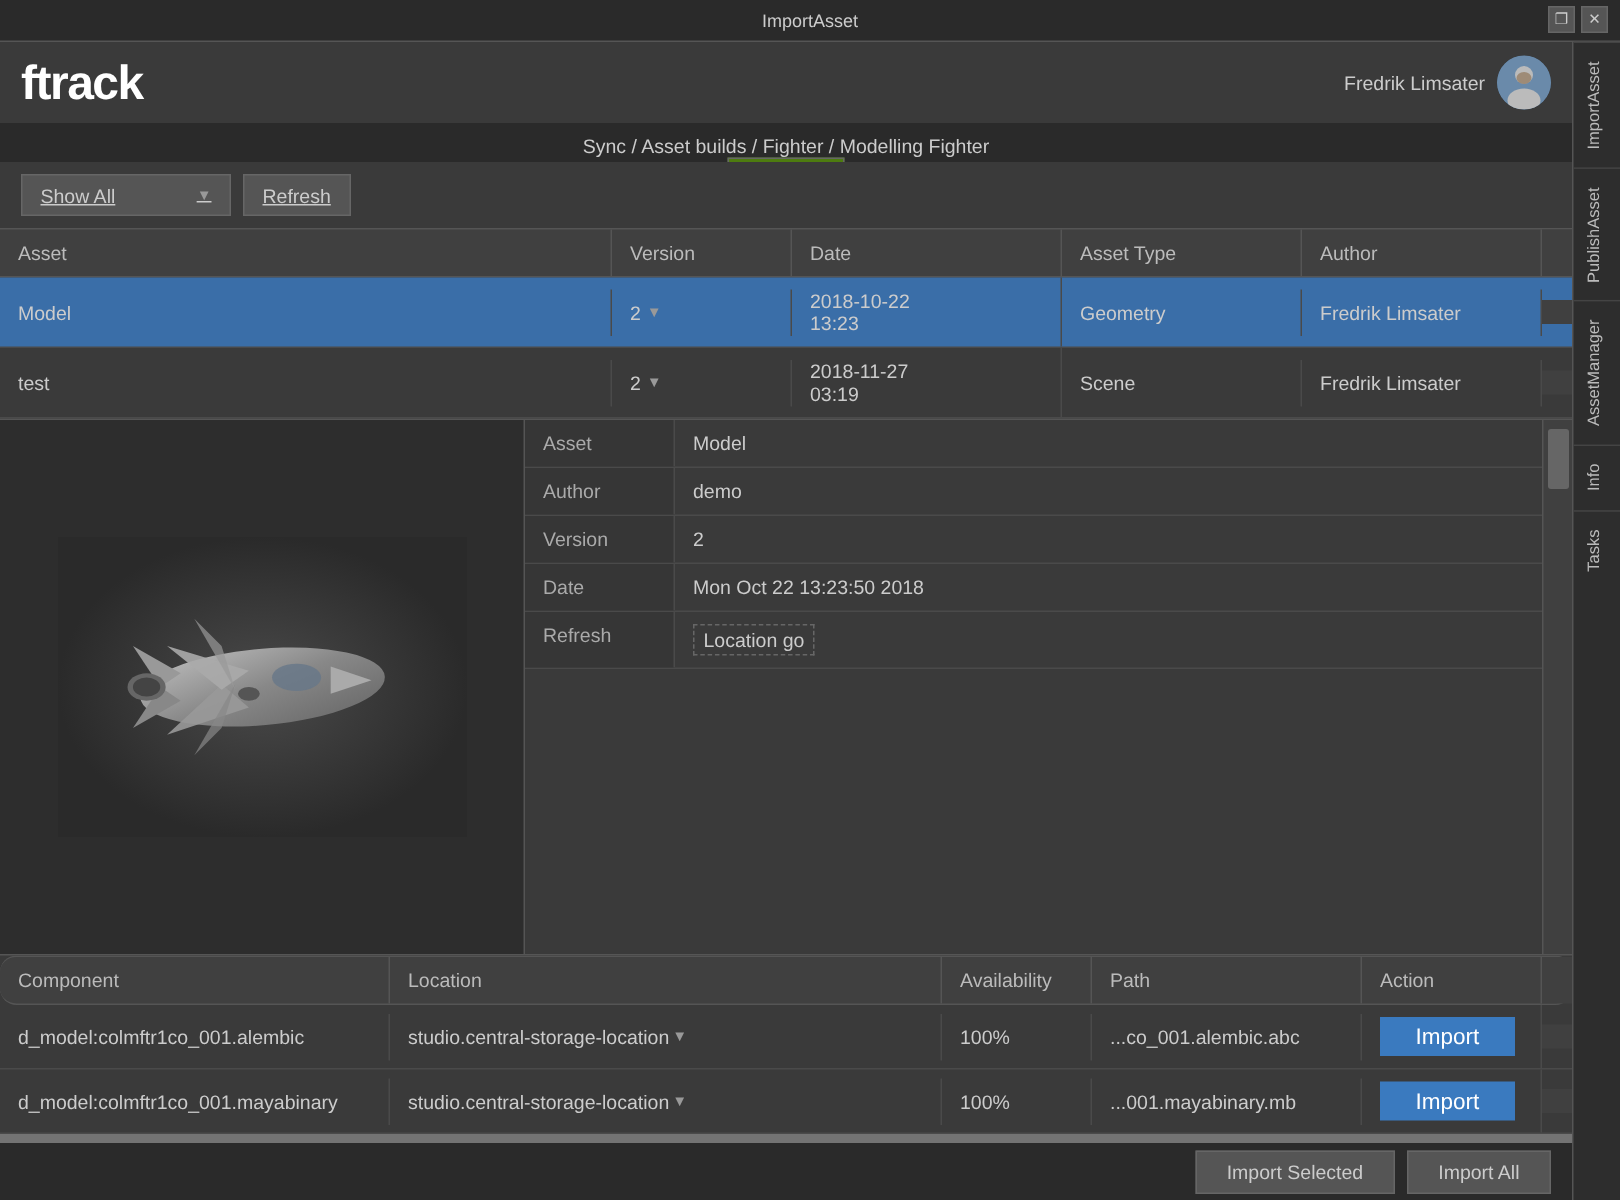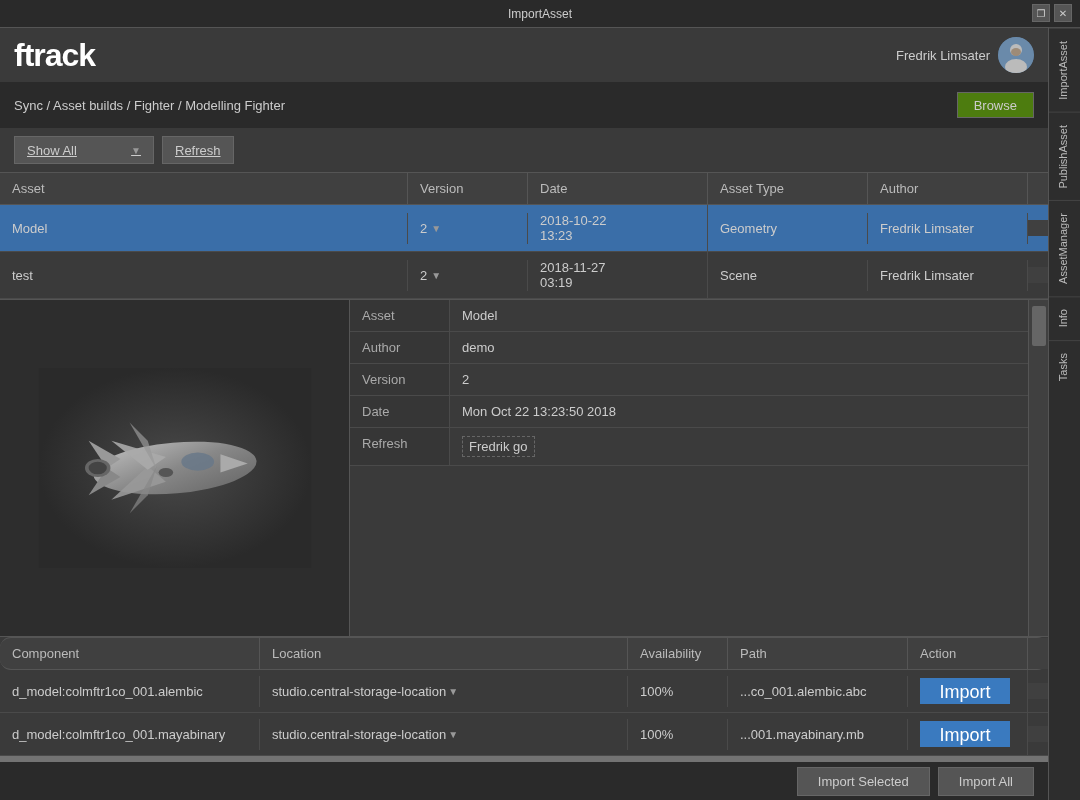--- a/index.html
+++ b/index.html
@@ -114,21 +114,22 @@
       overflow: hidden;
     }
 
     
     #breadcrumb-bar {
       background: #2a2a2a;
       padding: 8px 14px;
       display: flex;
       align-items: center;
       justify-content: space-between;
-      height: 46px;
+      height: 26px;
+      flex-direction: column;
     }
     #breadcrumb { color: #ccc; font-size: 13px; }
     #browse-btn {
       background: #4d7c0f;
       border: 1px solid #666;
       color: #ccc;
       padding: 4px 16px;
       font-size: 13px;
       cursor: pointer;
       height: 26px;
@@ -265,21 +266,21 @@
     
     #components-section {
       background: #3a3a3a;
       border-top: 1px solid #555;
     }
     .import-btn {
       background: #3a7abf;
       border: none;
       color: #fff;
       padding: 4px 16px;
-      font-size: 18px;
+      font-size: 15px;
       cursor: pointer;
       height: 26px;
       width: 90px;
     }
     .location-cell {
       display: flex;
       align-items: center;
       gap: 2px;
     }
 
@@ -471,21 +472,21 @@
         <div class="info-label">Version</div>
         <div class="info-value">2</div>
       </div>
       <div class="info-row">
         <div class="info-label">Date</div>
         <div class="info-value">Mon Oct 22 13:23:50 2018</div>
       </div>
       <div class="info-row">
         <div class="info-label">Refresh</div>
         <div class="info-value">
-          <span style="border: 1px dashed #666; display: inline-block; padding: 2px 6px;">Fredrik go</span>
+          <span style="border: 1px dashed #666; display: inline-block; padding: 2px 6px;">Location go</span>
         </div>
       </div>
     </div>
 
     <div class="scroll-indicator">
       <div class="scroll-thumb"></div>
     </div>
   </div>
 
   <div id="components-section">

